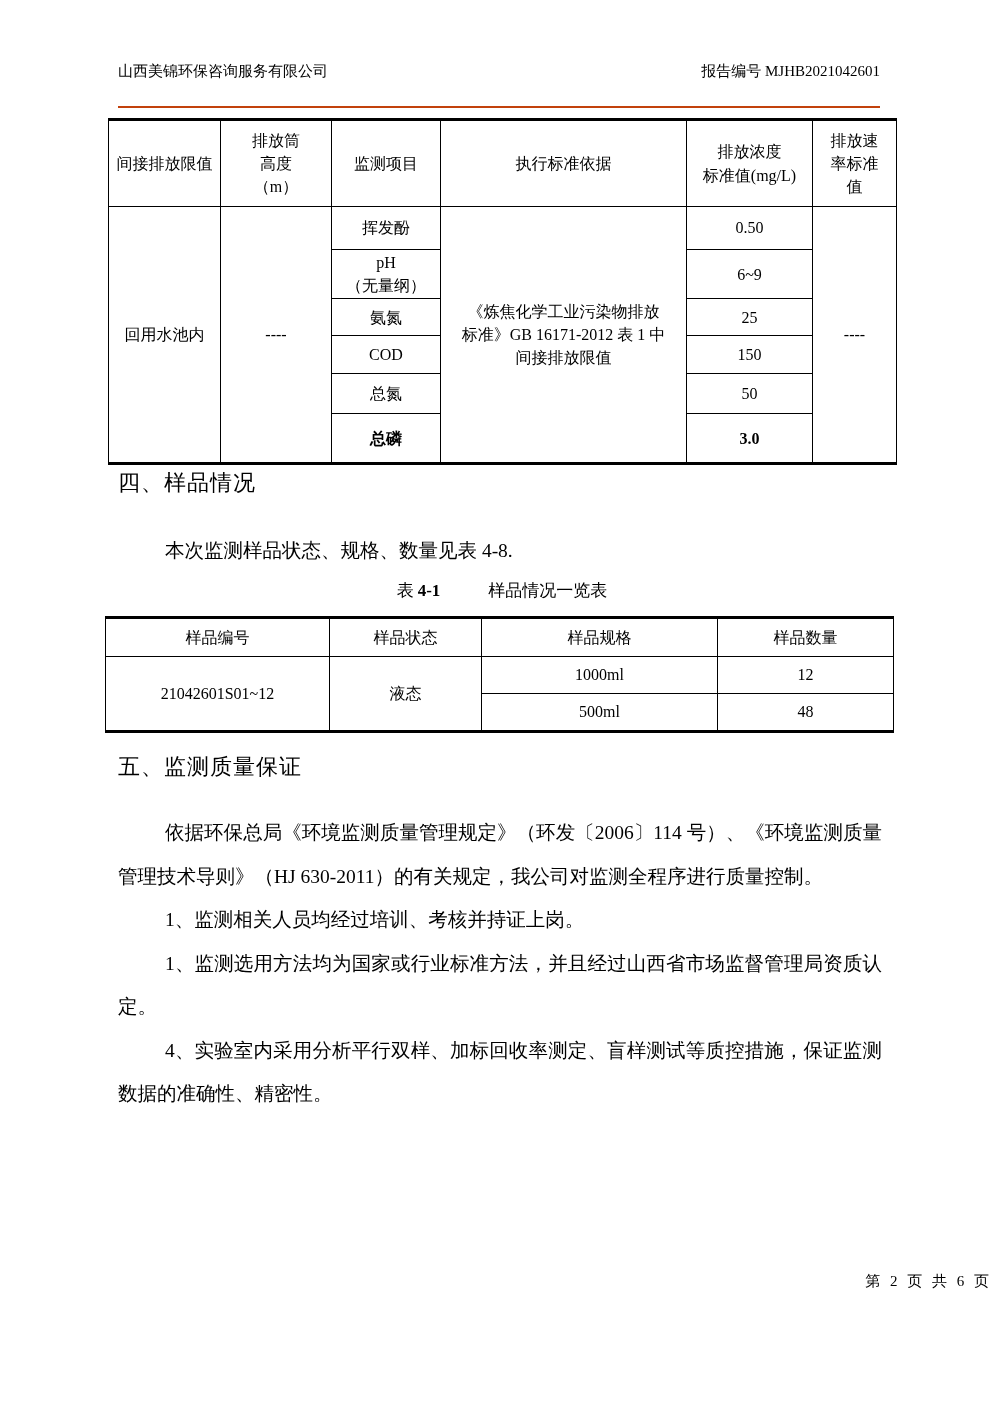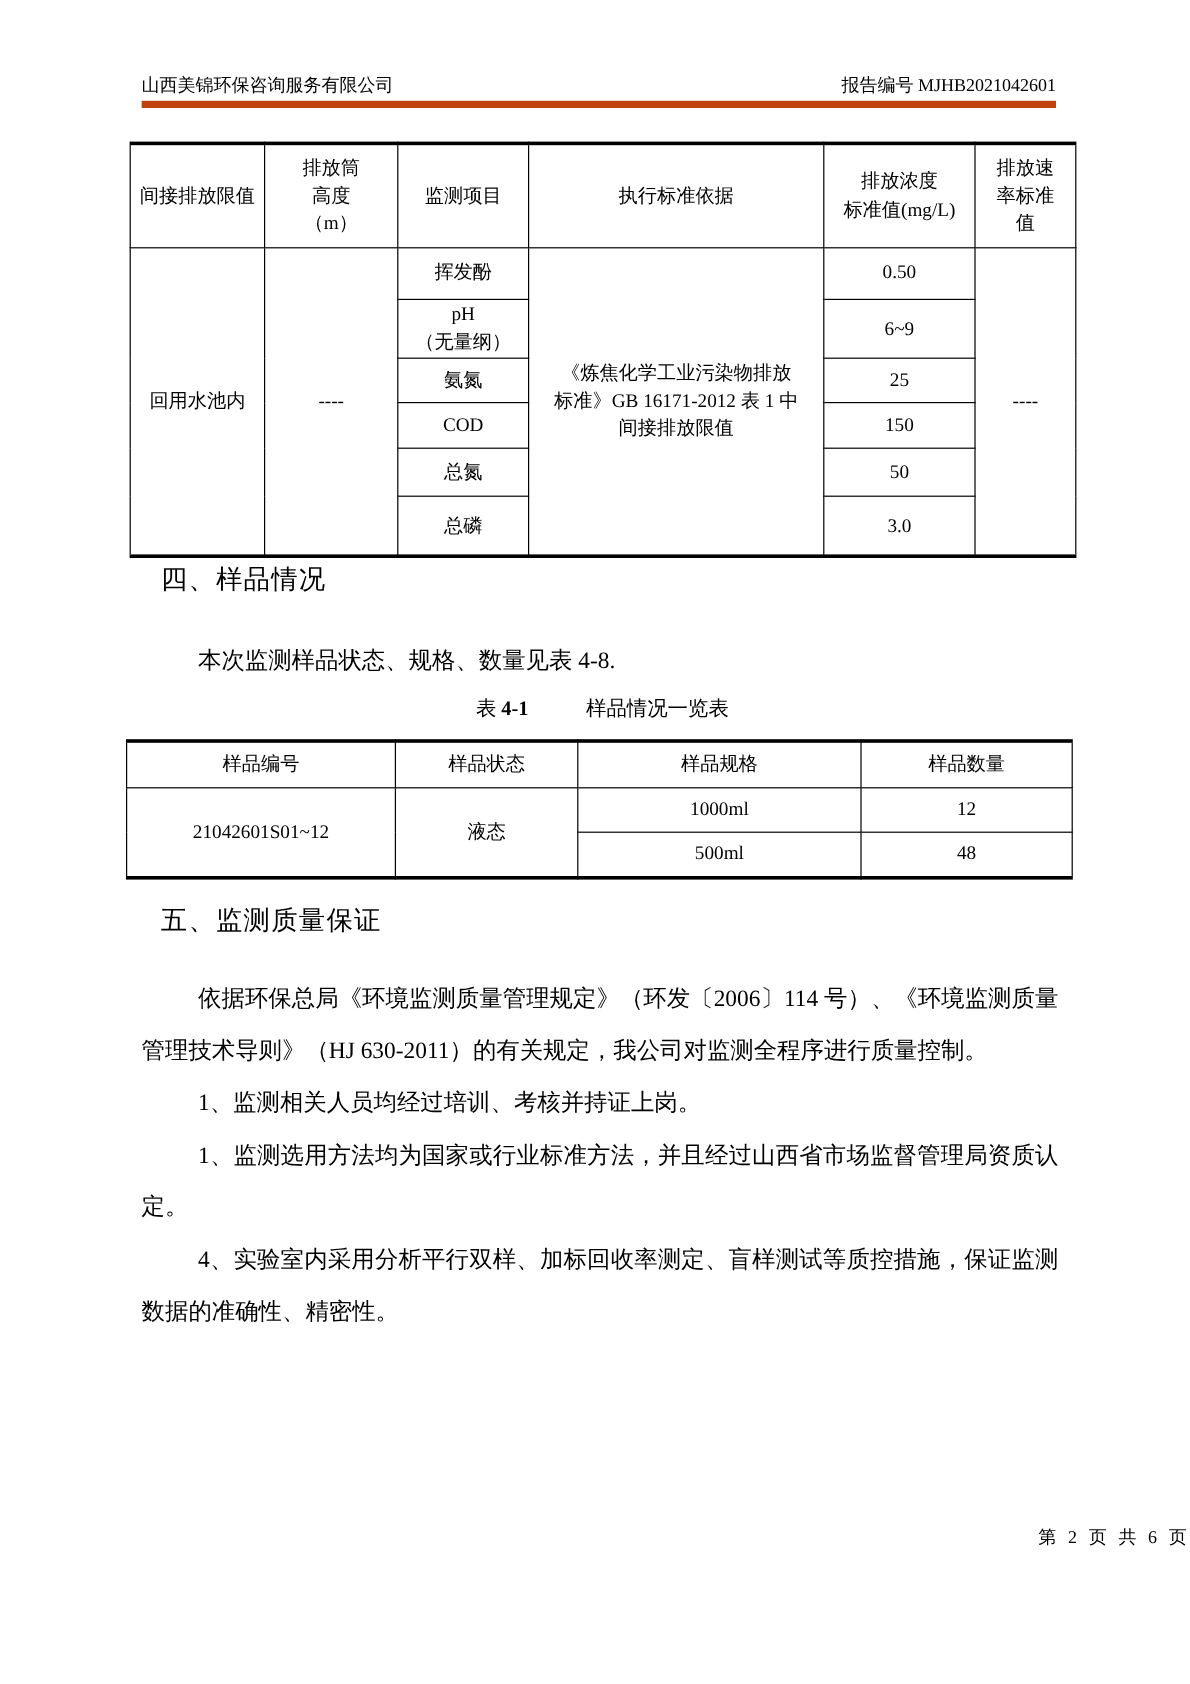--- a/index.html
+++ b/index.html
@@ -15,22 +15,22 @@
     overflow: hidden;
   }
   
   .page-header {
     position: absolute;
     top: 62px; left: 118px; right: 112px;
     display: flex;
     justify-content: space-between;
     align-items: flex-end;
     font-size: 15px;
-    padding-bottom: 3px;
-    border-bottom: 6px solid #c2410c;
+    padding-bottom: 25px;
+    border-bottom: 2px solid #c2410c;
   }
   
   table {
     border-collapse: collapse;
     table-layout: fixed;
     position: absolute;
     border-top: 3px solid #000;
     border-bottom: 3px solid #000;
     border-left: 1px solid #000;
     border-right: 1px solid #000;
@@ -44,32 +44,31 @@
     white-space: pre-line;
     padding: 1px 3px;
   }
   .standards-table { top: 118px; left: 108px; width: 788px; }
   .standards-table .head td { height: 87px; }
   .standards-table .r1 td { height: 43px; }
   .standards-table .r2 td { height: 42px; }
   .standards-table .r3 td { height: 37px; }
   .standards-table .r4 td { height: 38px; }
   .standards-table .r5 td { height: 40px; }
-  .standards-table .r6 td { height: 50px; }
+  .standards-table .r6 td { height: 50px; font-weight: bold; }
   .sample-table { top: 616px; left: 105px; width: 788px; }
   .sample-table .head td { height: 39px; text-align: center; }
   .sample-table .r1 td { height: 37px; }
   .sample-table .r2 td { height: 38px; }
   
   .section-title {
     position: absolute;
     left: 118px;
     font-size: 22px;
     letter-spacing: 1px;
-    margin-left: 16px;
   }
   .sec4-title { top: 468px; }
   .sec5-title { top: 752px; }
   .intro-line {
     position: absolute;
     top: 537px; left: 118px; width: 764px;
     font-size: 19.5px;
     text-indent: 47px;
   }
   .table-caption {

